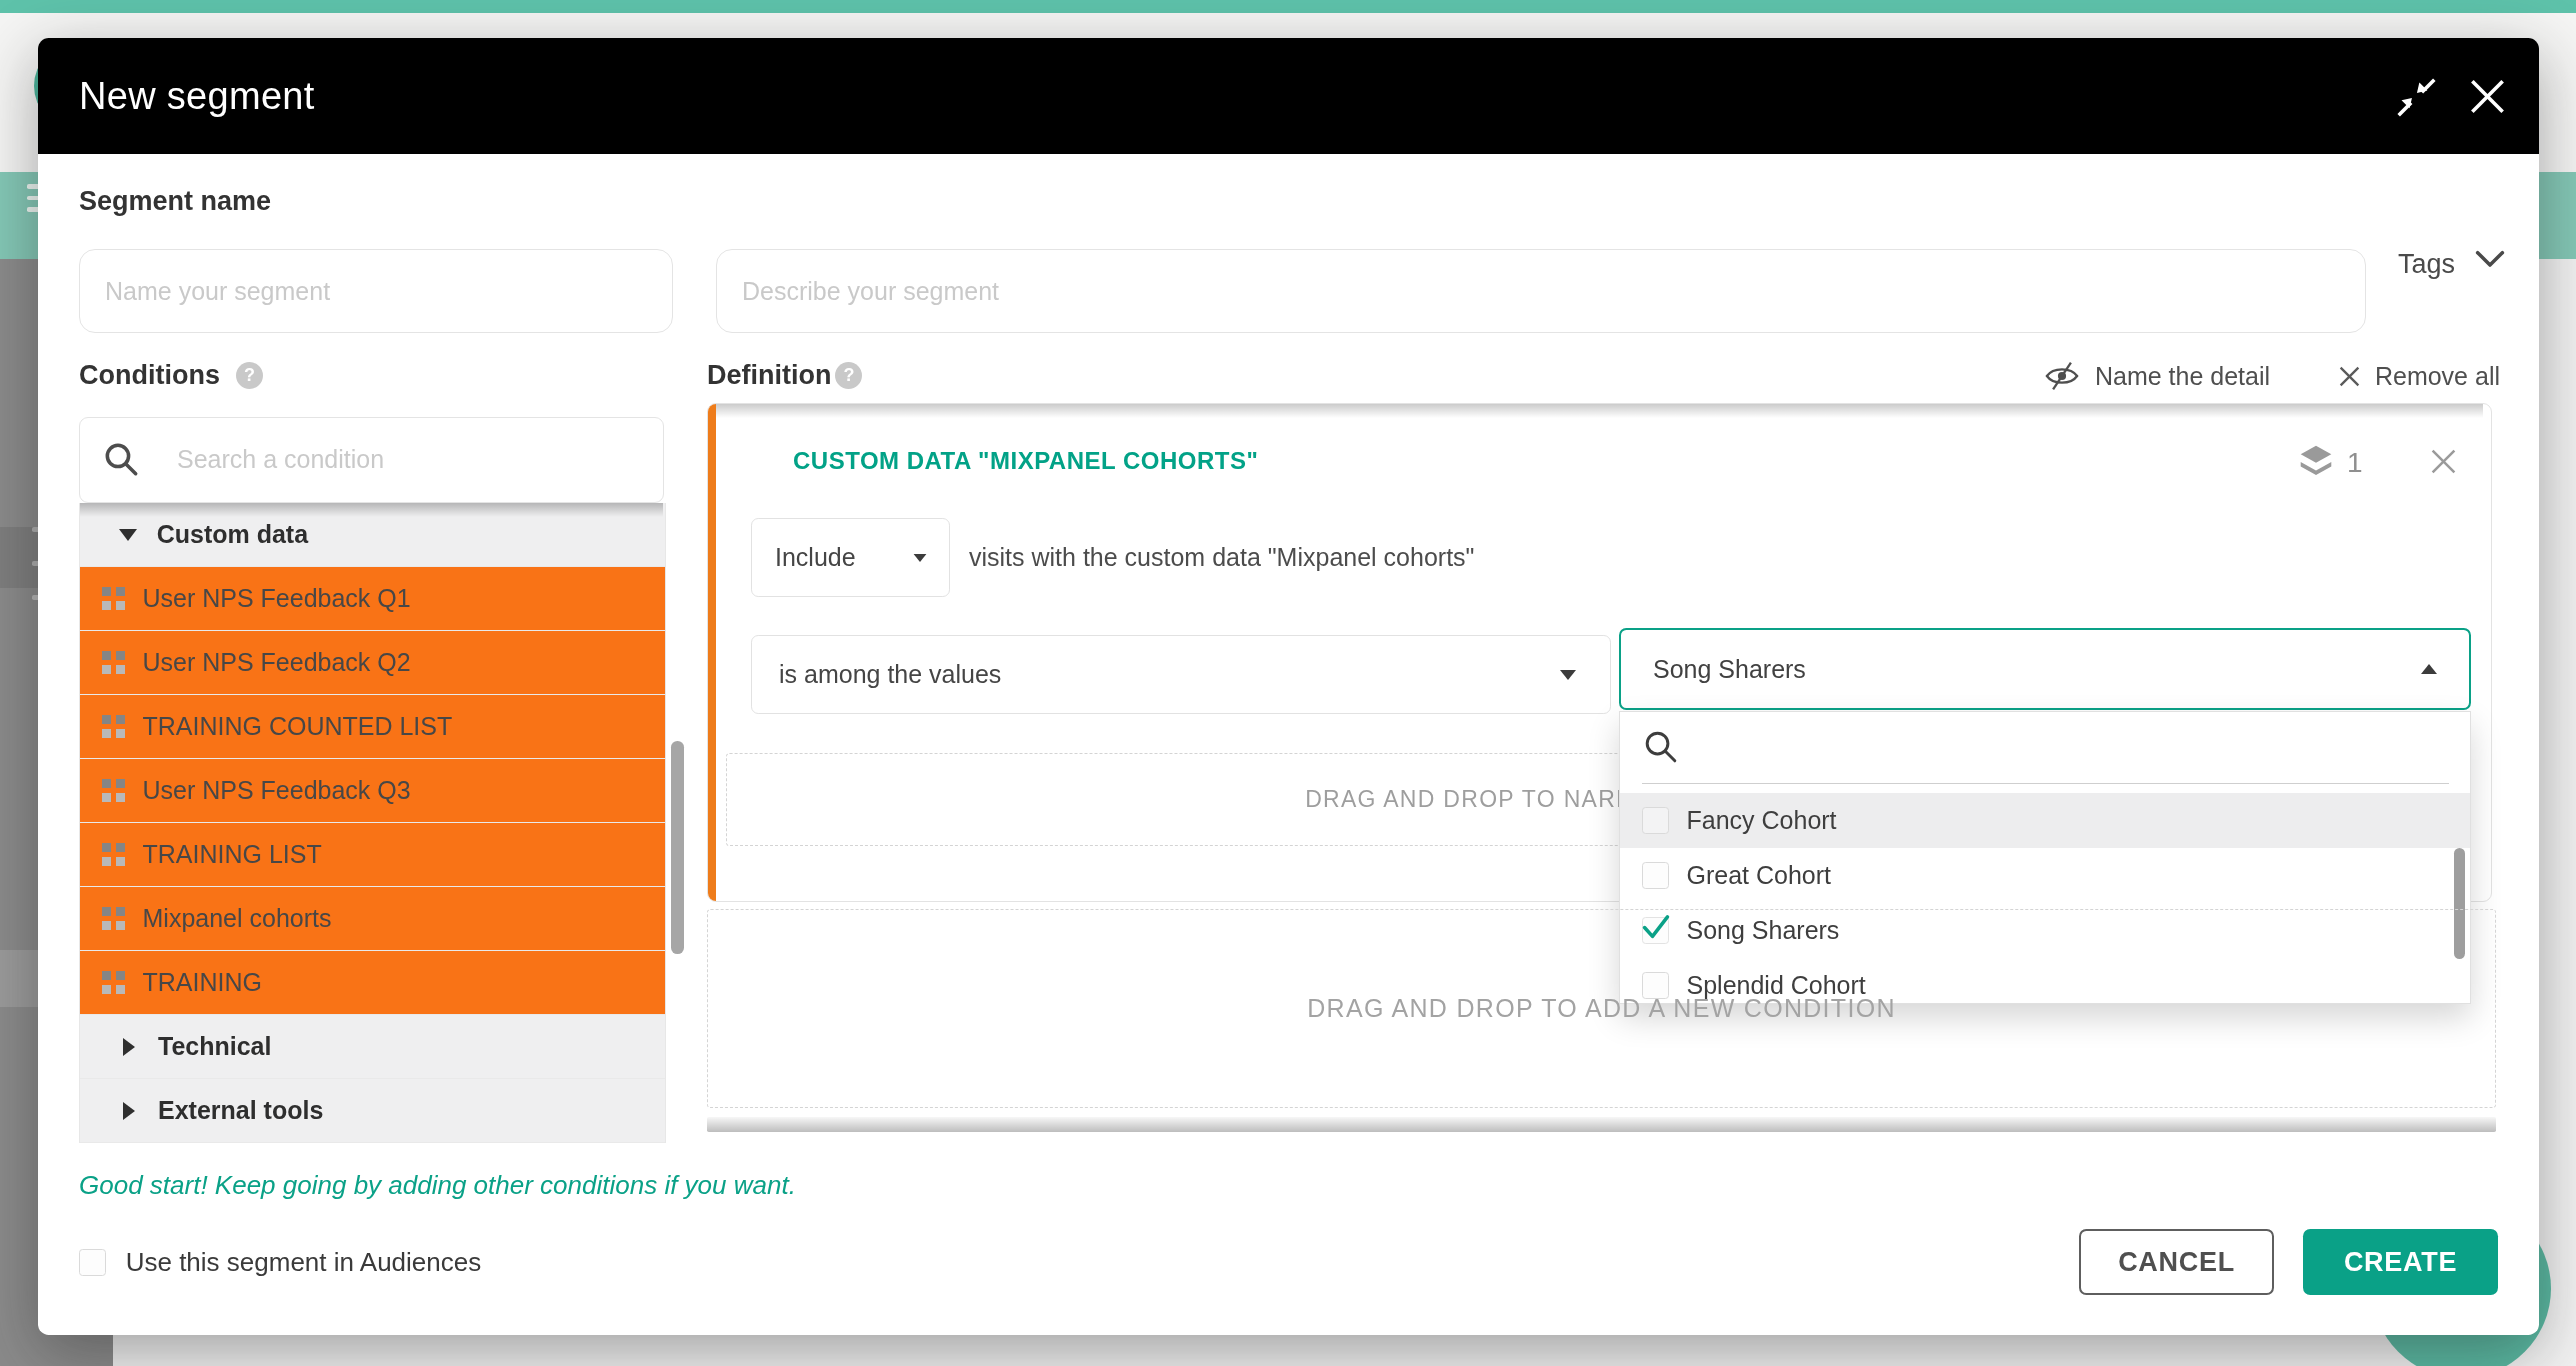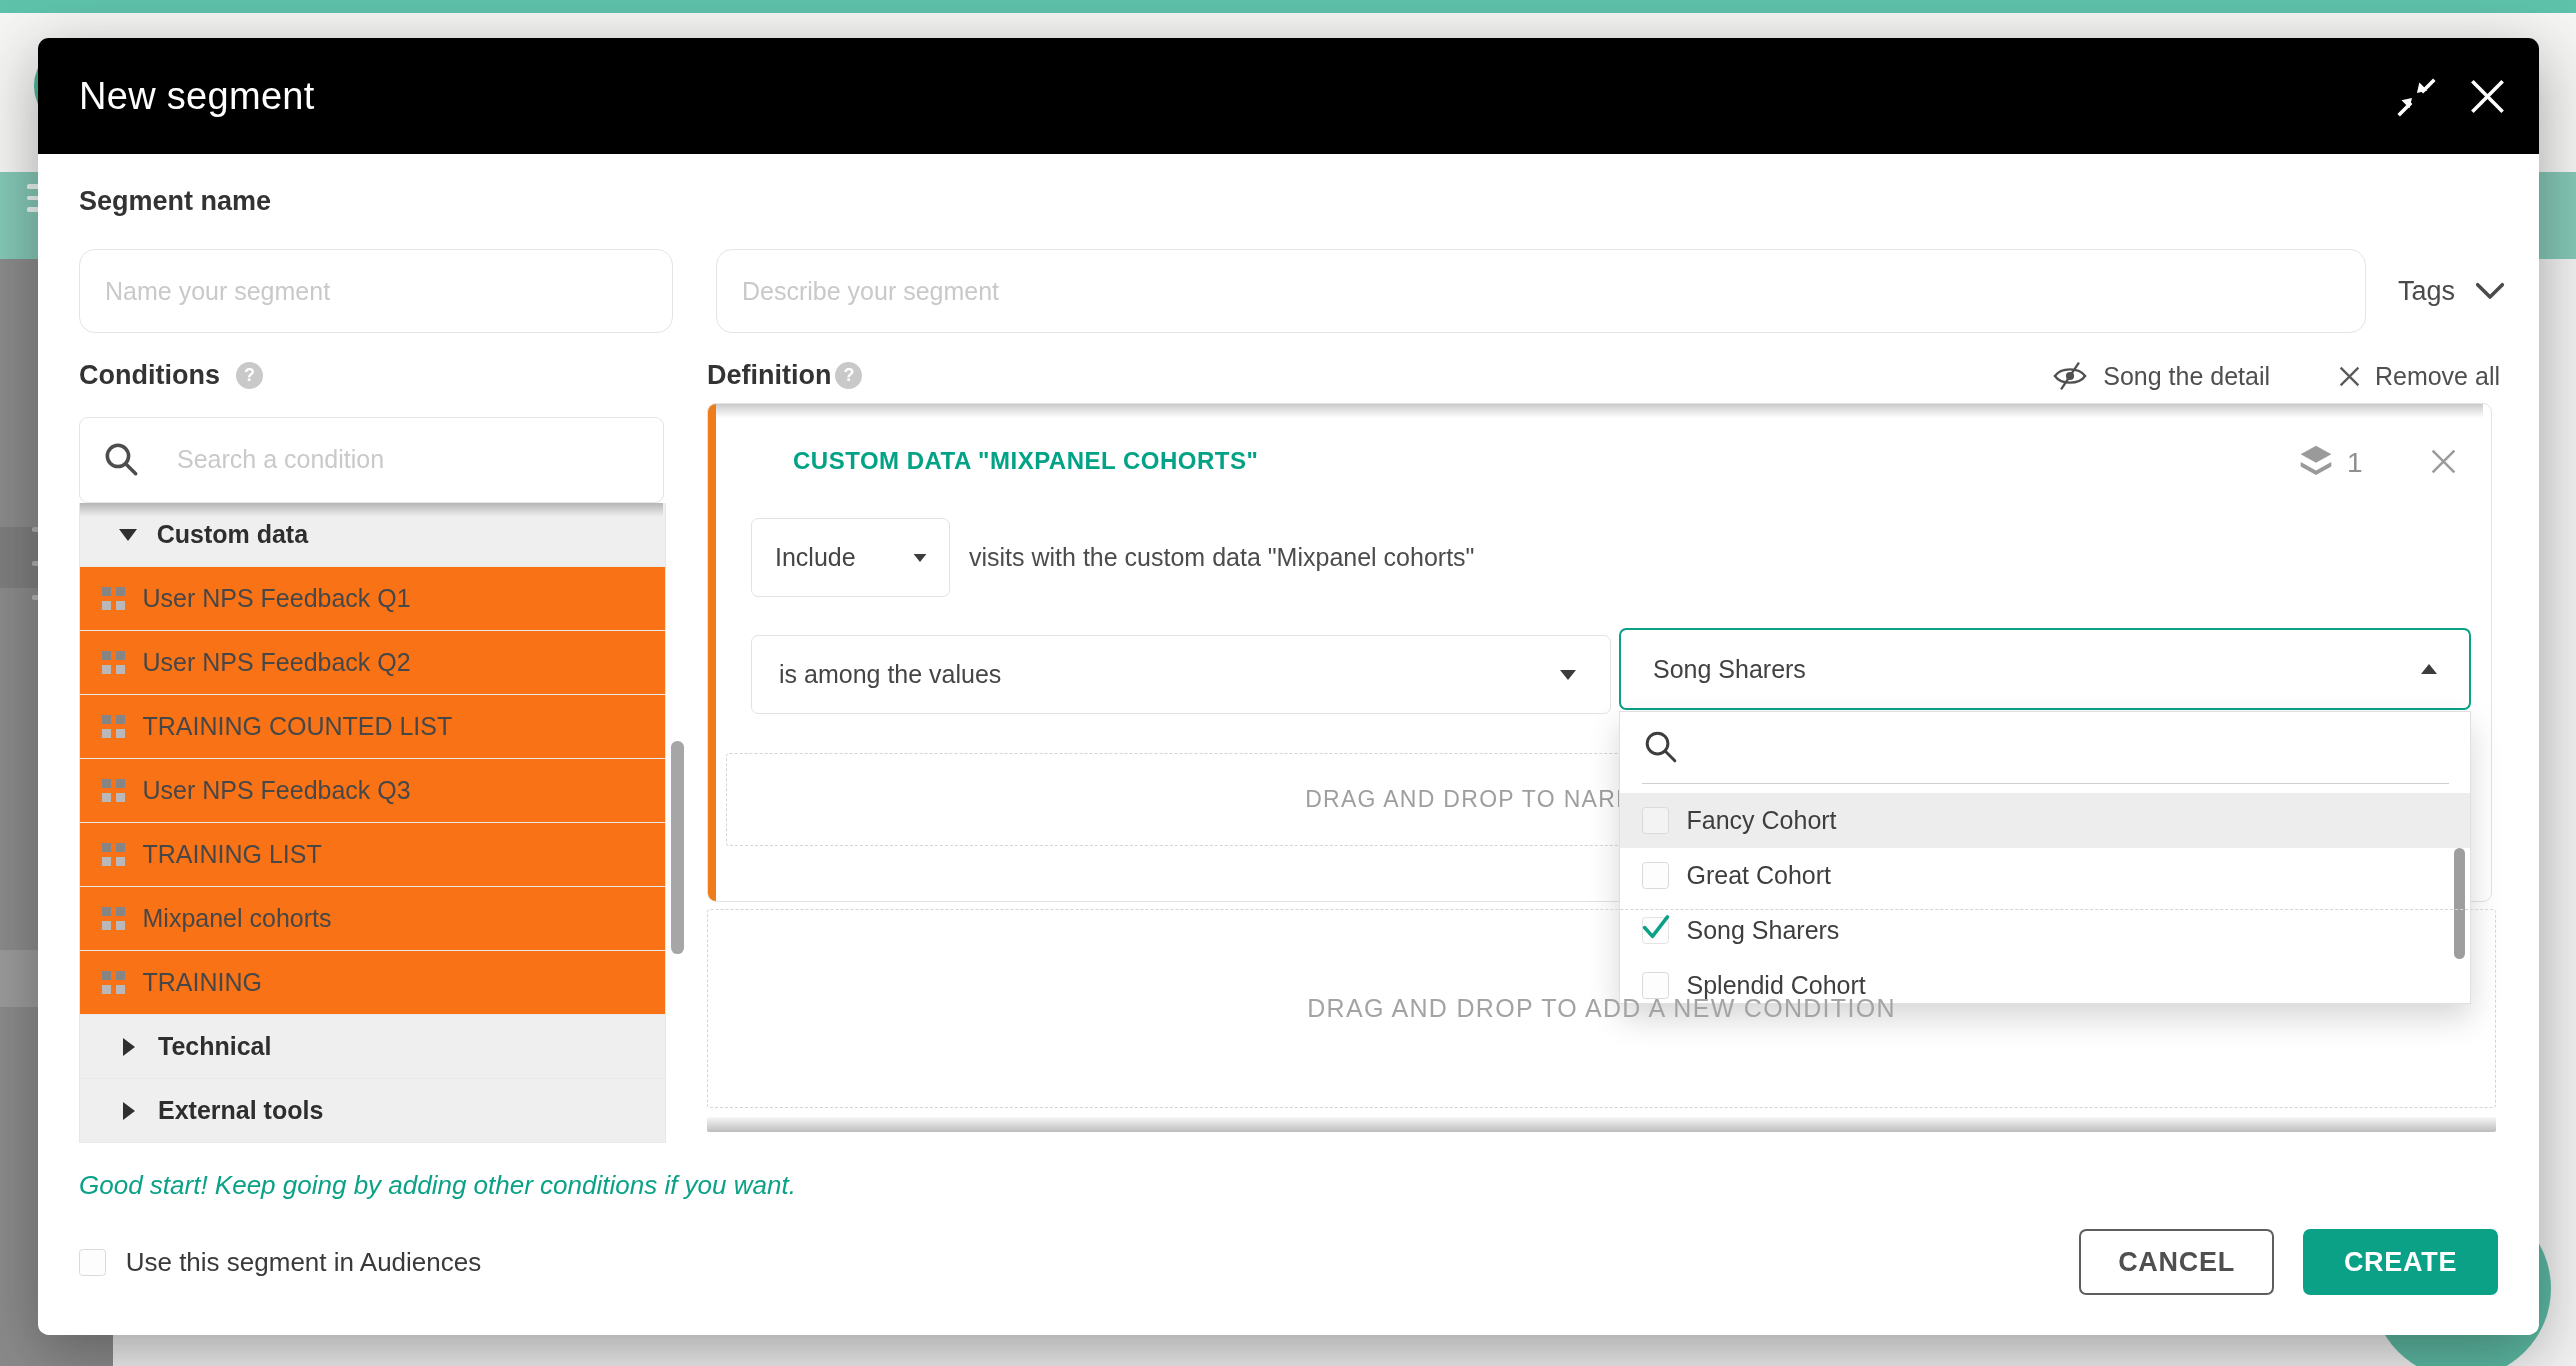--- a/index.html
+++ b/index.html
@@ -112,42 +112,42 @@
       </svg>
       <svg class="abs hicon" style="left:2429px;top:38px;" width="41" height="41" viewBox="0 0 46 46">
         <line x1="6" y1="6" x2="40" y2="40" stroke="#fff" stroke-width="4"></line>
         <line x1="40" y1="6" x2="6" y2="40" stroke="#fff" stroke-width="4"></line>
       </svg>
     </div>
 
     <div class="abs lbl" style="left:41px;top:148px;">Segment name</div>
     <input class="abs tinput" style="left: 41px; top: 211px; width: 594px; height: 84px;" placeholder="Name your segment">
     <input class="abs tinput" style="left: 678px; top: 211px; width: 1650px; height: 84px;" placeholder="Describe your segment">
-    <div class="abs" style="left:2360px;top:211px;width:143px;height:84px;display:flex;align-items:center;gap:19.7px;cursor:pointer;">
+    <div class="abs" style="left:2360px;top:211px;width:143px;height:84px;display:flex;gap:19.7px;cursor:pointer;">
       <span style="font-size:27px;color:#4a4a4a;">Tags</span>
       <svg width="30" height="19.7" viewBox="0 0 34 22">
         <polyline points="3,4 17,18 31,4" fill="none" stroke="#4a4a4a" stroke-width="4" stroke-linecap="round" stroke-linejoin="round"></polyline>
       </svg>
     </div>
 
     <div class="abs" style="left:41px;top:322px;display:flex;align-items:center;gap:16px;">
       <span class="lbl">Conditions</span>
       <span class="qbadge">?</span>
     </div>
     <div class="abs" style="left:669px;top:322px;display:flex;align-items:center;gap:4px;">
       <span class="lbl">Definition</span>
       <span class="qbadge">?</span>
     </div>
     <div class="abs" style="top:322px;right:39px;display:flex;align-items:center;gap:14.3px;">
       <svg width="38" height="32" viewBox="0 0 42 36">
         <path d="M4 18 C11 8, 31 8, 38 18 C31 28, 11 28, 4 18 Z" fill="none" stroke="#4f4f4f" stroke-width="2.6"></path>
         <circle cx="21" cy="18" r="4.6" fill="#4f4f4f"></circle>
         <line x1="31" y1="3" x2="11" y2="33" stroke="#4f4f4f" stroke-width="2.6"></line>
       </svg>
-      <span class="acttext">Song the detail</span>
+      <span class="acttext">Name the detail</span>
       <span style="width:39px;"></span>
       <svg width="23" height="23" viewBox="0 0 26 26">
         <line x1="3" y1="3" x2="23" y2="23" stroke="#5a5a5a" stroke-width="2.6"></line>
         <line x1="23" y1="3" x2="3" y2="23" stroke="#5a5a5a" stroke-width="2.6"></line>
       </svg>
       <span class="acttext">Remove all</span>
     </div>
 
     <div class="abs" style="left:41px;top:379px;width:585px;height:86px;border:1.8px solid #e4e4e4;border-radius:9px;box-sizing:border-box;">
       <svg class="abs" style="left:21.5px;top:21.5px;" width="39" height="39" viewBox="0 0 44 44">

